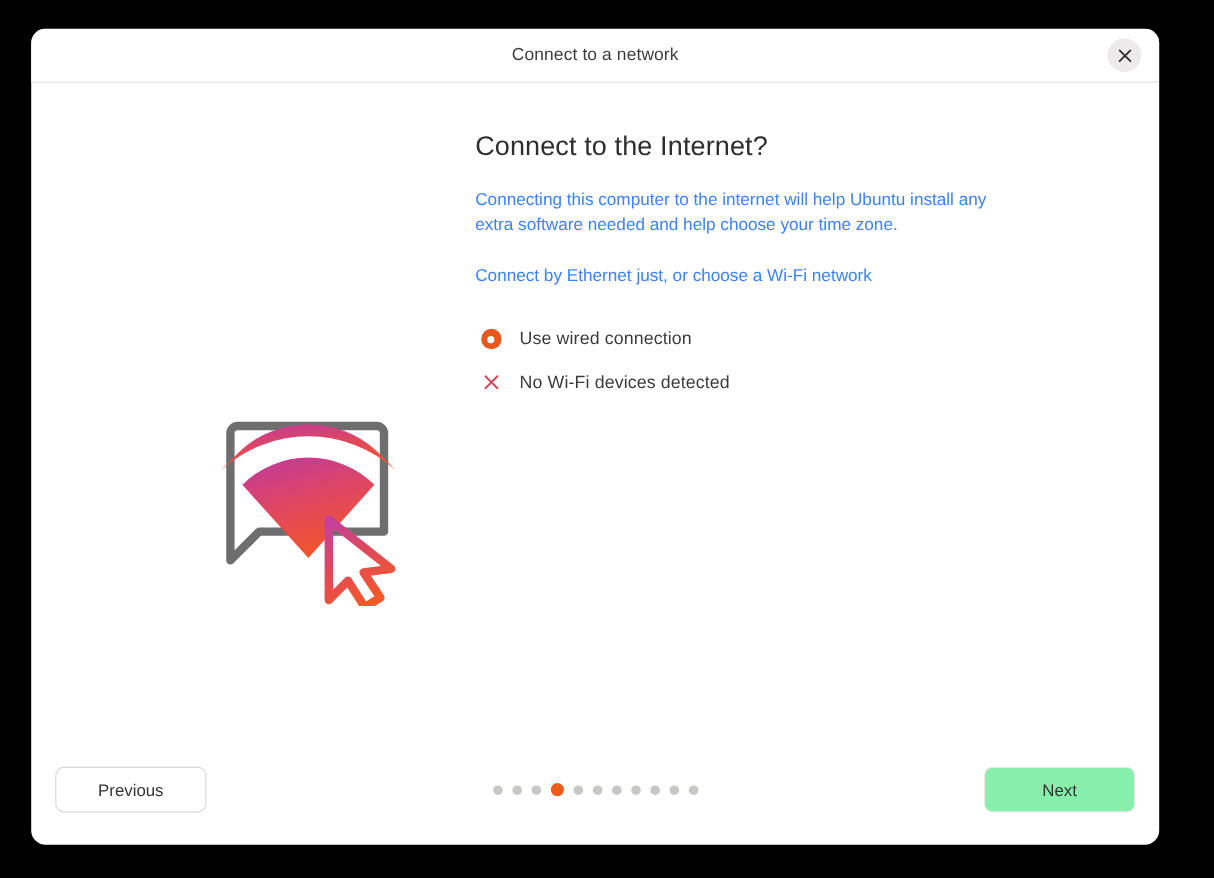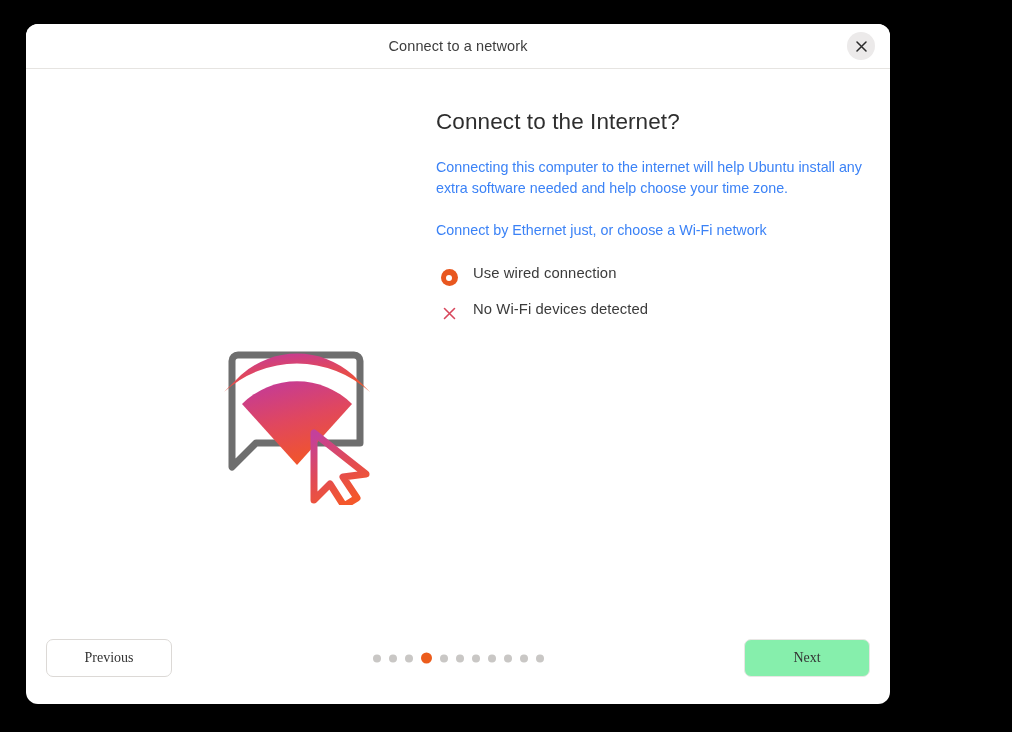--- a/index.html
+++ b/index.html
@@ -13,21 +13,21 @@
     font-family: "Liberation Sans", sans-serif;
     overflow: hidden;
     position: relative;
   }
 
   
   .window {
     position: absolute;
     left: 26px;
     top: 24px;
-    width: 864px;
+    width: 940px;
     height: 680px;
     background: #ffffff;
     border-radius: 12px;
     overflow: hidden;
     display: flex;
     flex-direction: column;
   }
 
   
   .titlebar {
@@ -61,21 +61,20 @@
     align-items: center;
     justify-content: center;
     cursor: pointer;
   }
   .close-btn svg { display: block; }
 
   
   .content {
     flex: 1;
     position: relative;
-    margin-left: 40px;
   }
 
   
   .illustration {
     position: absolute;
     left: 128px;
     top: 251px;
     width: 230px;
     height: 185px;
   }
@@ -101,20 +100,21 @@
     color: #3b82f6;
     margin: 0 0 22px 0;
     max-width: 452px;
   }
   .para.second { margin-bottom: 24px; }
 
   
   .options { margin-top: 0; }
   .option-row {
     display: flex;
+    align-items: center;
     height: 36px;
     cursor: pointer;
   }
   .option-marker {
     width: 26px;
     min-width: 26px;
     height: 26px;
     display: flex;
     align-items: center;
     justify-content: center;
@@ -155,21 +155,21 @@
   .footer {
     position: relative;
     height: 92px;
     min-height: 92px;
   }
   .btn {
     position: absolute;
     top: 50%;
     transform: translateY(-50%);
     height: 38px;
-    font-family: Liberation Serif, serif;
+    font-family: Liberation Sans, sans-serif;
     font-size: 14px;
     color: #333333;
     border-radius: 7px;
     cursor: pointer;
     padding: 0;
   }
   .btn-previous {
     left: 20px;
     width: 126px;
     background: #ffffff;

